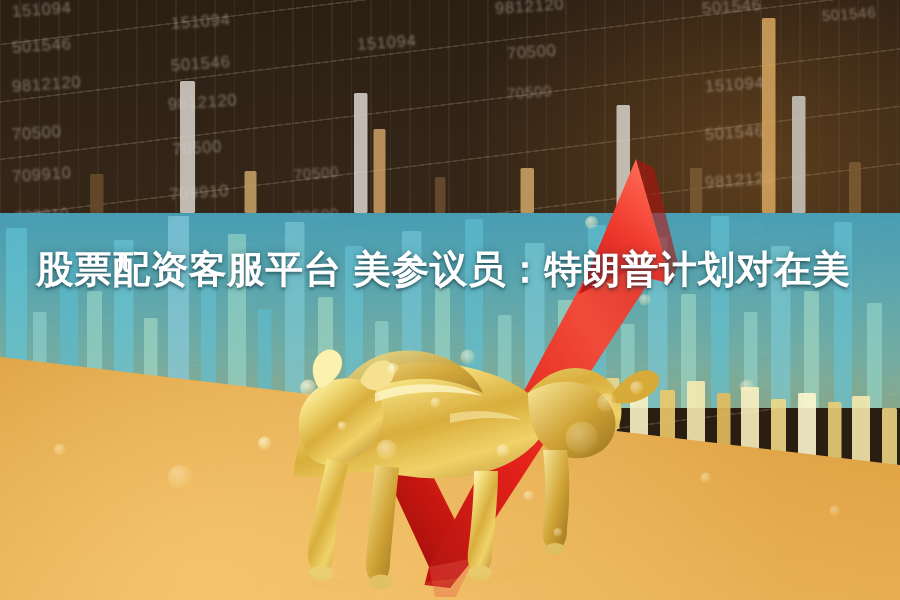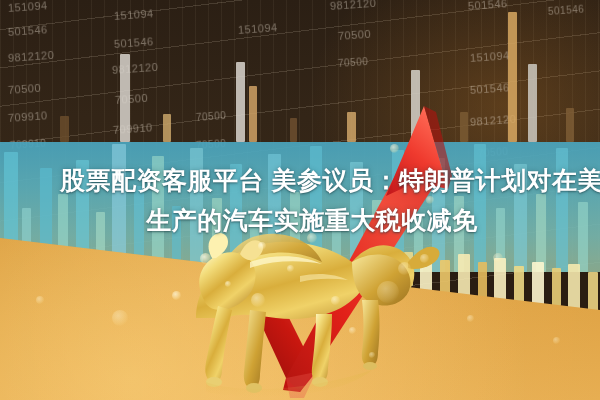--- a/index.html
+++ b/index.html
@@ -106,21 +106,20 @@
     position:absolute;border-radius:50%;
     background:radial-gradient(circle at 38% 35%,rgba(255,250,225,.95),rgba(255,235,175,.45) 55%,rgba(255,225,150,0) 78%);
     pointer-events:none;
   }
 
   
   #headline{
     position:absolute;left:0;top:160px;width:552px;
     text-align:center;
     pointer-events:none;
-    padding-left:36px;
   }
   .hl-line{
     display:block;
     color:#ffffff;
     font-family:"Liberation Sans","DejaVu Sans",sans-serif;
     font-weight:bold;
     font-size:25px;
     line-height:40px;
     letter-spacing:.5px;
     text-shadow:
@@ -349,16 +348,15 @@
       <div class="bokeh" style="left: 419.5px; top: 253.5px; width: 9px; height: 9px; opacity: 0.55;"></div>
       <div class="bokeh" style="left: 466.5px; top: 314.5px; width: 7px; height: 7px; opacity: 0.45;"></div>
       <div class="bokeh" style="left: 36px; top: 296px; width: 8px; height: 8px; opacity: 0.45;"></div>
       <div class="bokeh" style="left: 112px; top: 310px; width: 16px; height: 16px; opacity: 0.38;"></div>
       <div class="bokeh" style="left: 493px; top: 253px; width: 10px; height: 10px; opacity: 0.5;"></div>
       <div class="bokeh" style="left: 552.5px; top: 336.5px; width: 7px; height: 7px; opacity: 0.4;"></div>
     </div>
 
   <div id="headline">
     <span class="hl-line hl-1">股票配资客服平台 美参议员：特朗普计划对在美</span>
-    <span class="hl-line hl-2">生产的汽车实施重大税收减免</span>
   </div>
 
 </div>
 
 </body></html>

